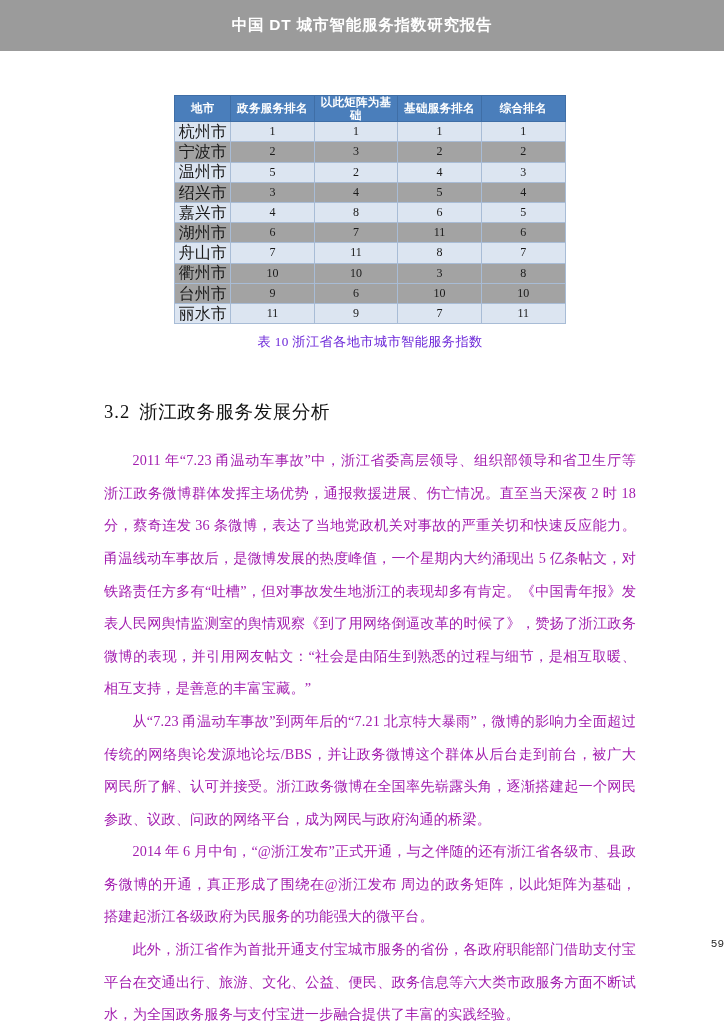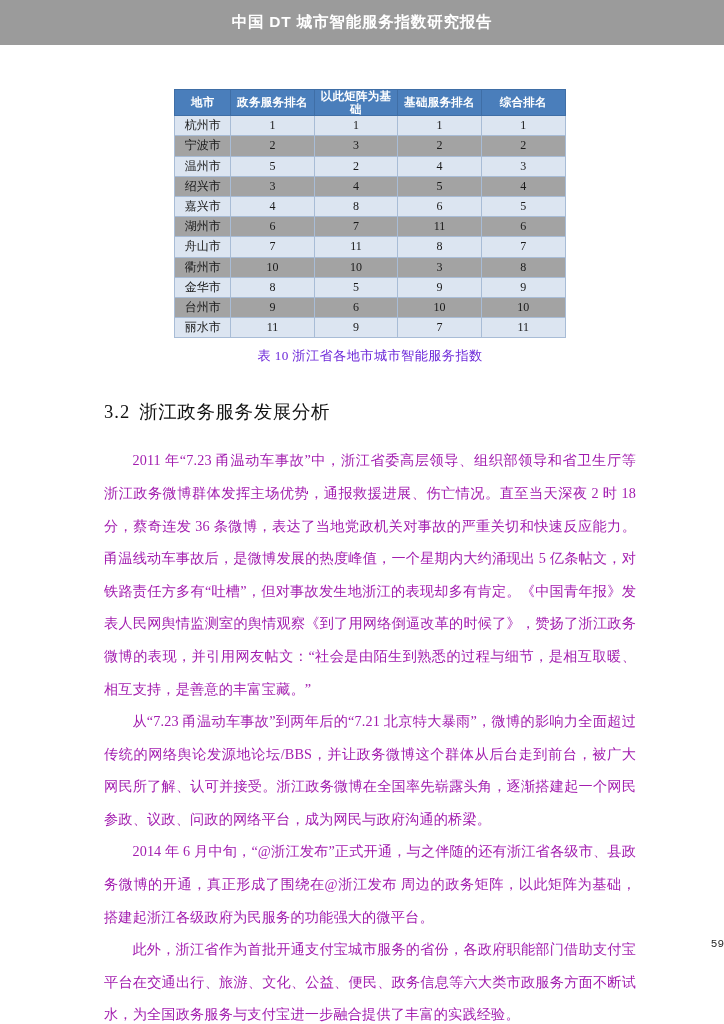--- a/index.html
+++ b/index.html
@@ -12,21 +12,21 @@
     background: #ffffff;
     font-family: "Liberation Serif", "DejaVu Serif", serif;
     color: #1a1a1a;
     position: relative;
     overflow: hidden;
   }
 
   
   .page-banner {
     width: 724px;
-    height: 45px;
+    height: 51px;
     background: #9b9b9b;
     display: flex;
     align-items: center;
     justify-content: center;
     box-sizing: border-box;
   }
   .page-banner .banner-title {
     color: #ffffff;
     font-family: "Liberation Sans", "DejaVu Sans", sans-serif;
     font-size: 15.5px;
@@ -73,21 +73,21 @@
     height: 20px;
     letter-spacing: 0.3px;
   }
   table.rank-table tbody tr.odd td {
     background: #dce5f1;
   }
   table.rank-table tbody tr.even td {
     background: #a3a3a3;
   }
   table.rank-table tbody td.city {
-    font-size: 12px;
+    font-size: 16px;
     color: #1a1a1a;
   }
   table.rank-table tbody td.num {
     font-family: "Liberation Serif", "DejaVu Serif", serif;
     font-size: 12px;
   }
   col.c-city { width: 56px; }
   col.c-val  { width: 83.5px; }
   col.c-last { width: 84px; }
 
@@ -96,21 +96,21 @@
     font-size: 13.2px;
     margin-top: 9px;
     color: #6d28d9;
     letter-spacing: 0.4px;
   }
 
   
   h2.section-heading {
     font-size: 18.5px;
     font-weight: normal;
-    margin: 34px 0 0 0;
+    margin: 48px 0 0 0;
     letter-spacing: 0.6px;
     color: #111111;
   }
   h2.section-heading .h-num {
     margin-right: 9px;
     letter-spacing: 1px;
   }
 
   
   p.body-para {
@@ -215,27 +215,20 @@
           <td class="num">8</td>
           <td class="num">7</td>
         </tr>
         <tr class="even">
           <td class="city">衢州市</td>
           <td class="num">10</td>
           <td class="num">10</td>
           <td class="num">3</td>
           <td class="num">8</td>
         </tr>
-        <tr class="odd">
-          <td class="city">金华市</td>
-          <td class="num">8</td>
-          <td class="num">5</td>
-          <td class="num">9</td>
-          <td class="num">9</td>
-        </tr>
         <tr class="even">
           <td class="city">台州市</td>
           <td class="num">9</td>
           <td class="num">6</td>
           <td class="num">10</td>
           <td class="num">10</td>
         </tr>
         <tr class="odd">
           <td class="city">丽水市</td>
           <td class="num">11</td>

